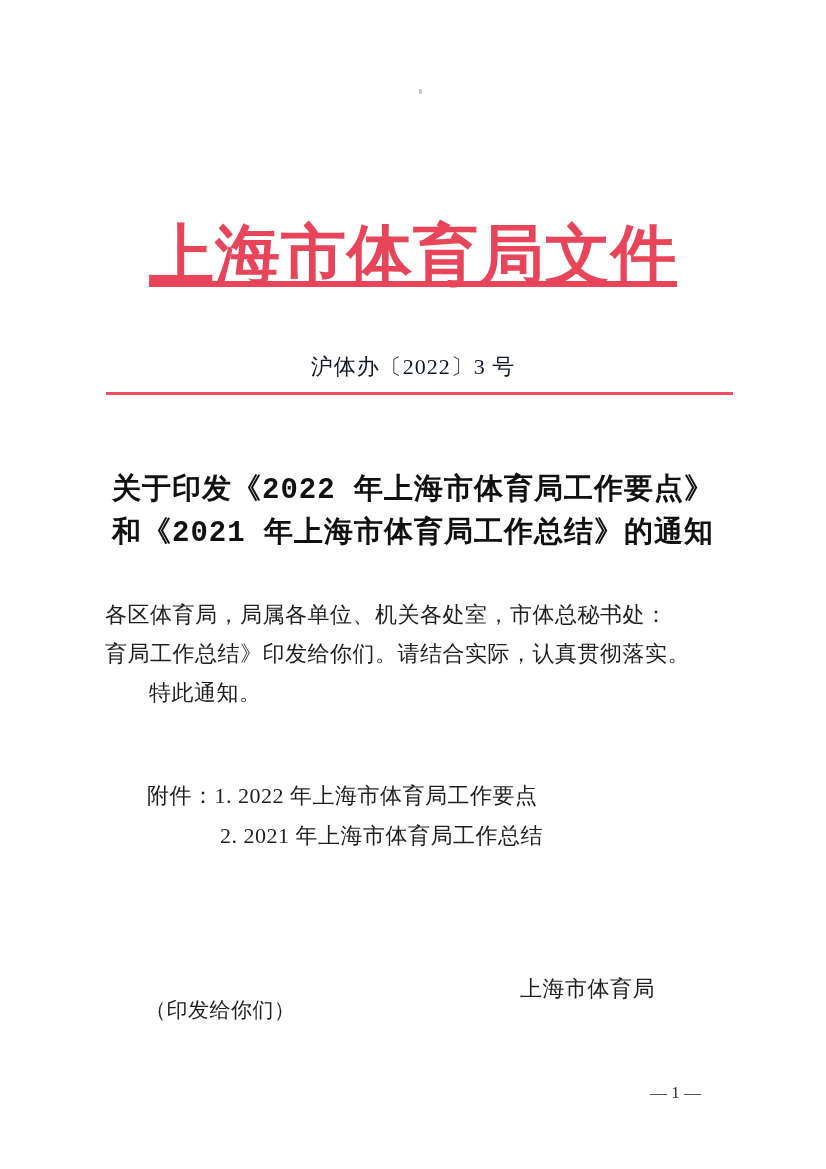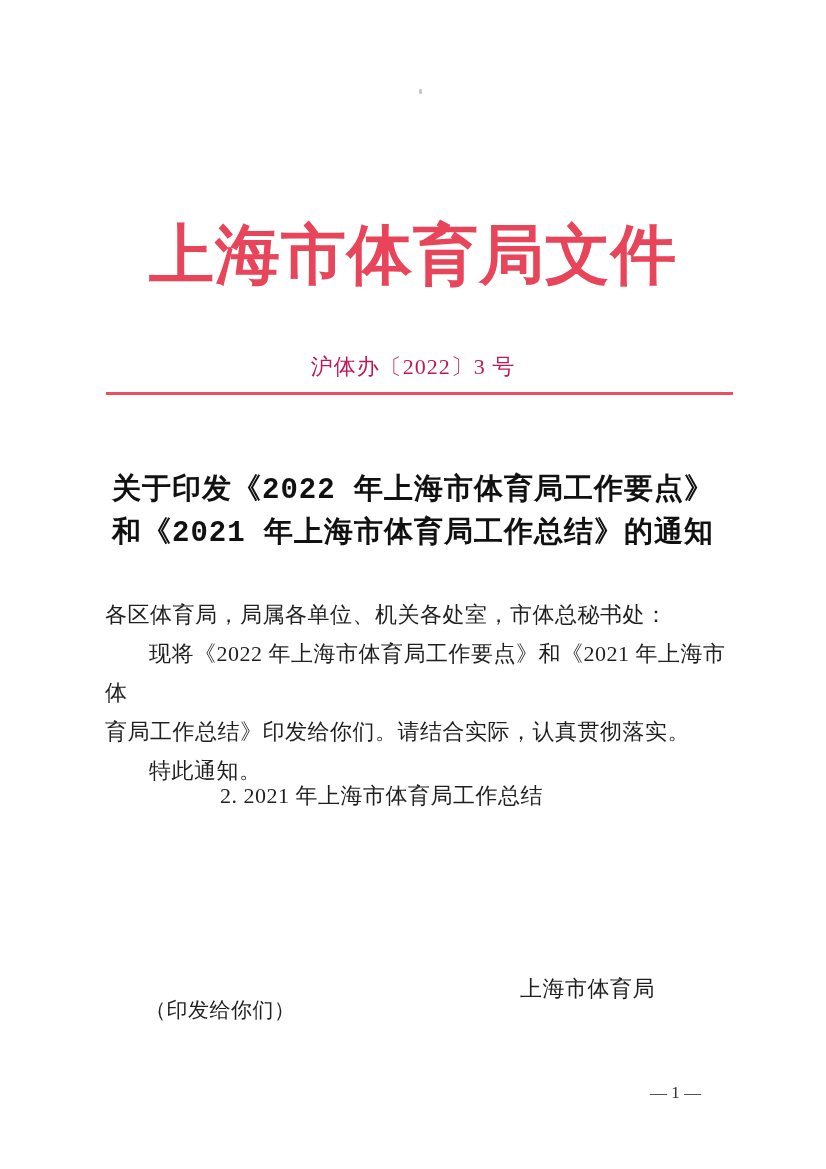--- a/index.html
+++ b/index.html
@@ -32,32 +32,33 @@
     left: 0;
     width: 826px;
     height: 110px;
     line-height: 110px;
     text-align: center;
     font-size: 65px;
     font-weight: bold;
     color: #e8445a;
     letter-spacing: 1px;
     white-space: nowrap;
+    text-decoration: underline;
   }
   .doc-number {
     position: absolute;
     top: 352px;
     left: 0;
     width: 826px;
     height: 30px;
     line-height: 30px;
     text-align: center;
     font-size: 22px;
     letter-spacing: 1px;
-    color: #be185d;
+    color: #0f172a;
   }
   .red-rule {
     position: absolute;
     top: 392px;
     left: 106px;
     width: 627px;
     height: 3px;
     background: #ec4d60;
   }
   .doc-title {
@@ -152,26 +153,28 @@
 
   <div class="red-rule"></div>
 
   <div class="doc-title">
     <div>关于印发《2022 年上海市体育局工作要点》</div>
     <div>和《2021 年上海市体育局工作总结》的通知</div>
   </div>
 
   <div class="body-text">
     <div>各区体育局，局属各单位、机关各处室，市体总秘书处：</div>
-    <div class="indent">现将《2022 年上海市体育局工作要点》和《2021 年上海市体</div>
     <div>育局工作总结》印发给你们。请结合实际，认真贯彻落实。</div>
     <div class="indent">特此通知。</div>
   </div>
 
   <div class="attachments">
+    <div>
+      <span>附件：</span><span>1. 2022 年上海市体育局工作要点</span>
+    </div>
     <div class="attachment-line2">2. 2021 年上海市体育局工作总结</div>
   </div>
 
   <div class="signature-org">上海市体育局</div>
 
 
   <div class="disclosure-note">（印发给你们）</div>
 
   <div class="page-number">— 1 —</div>
 

